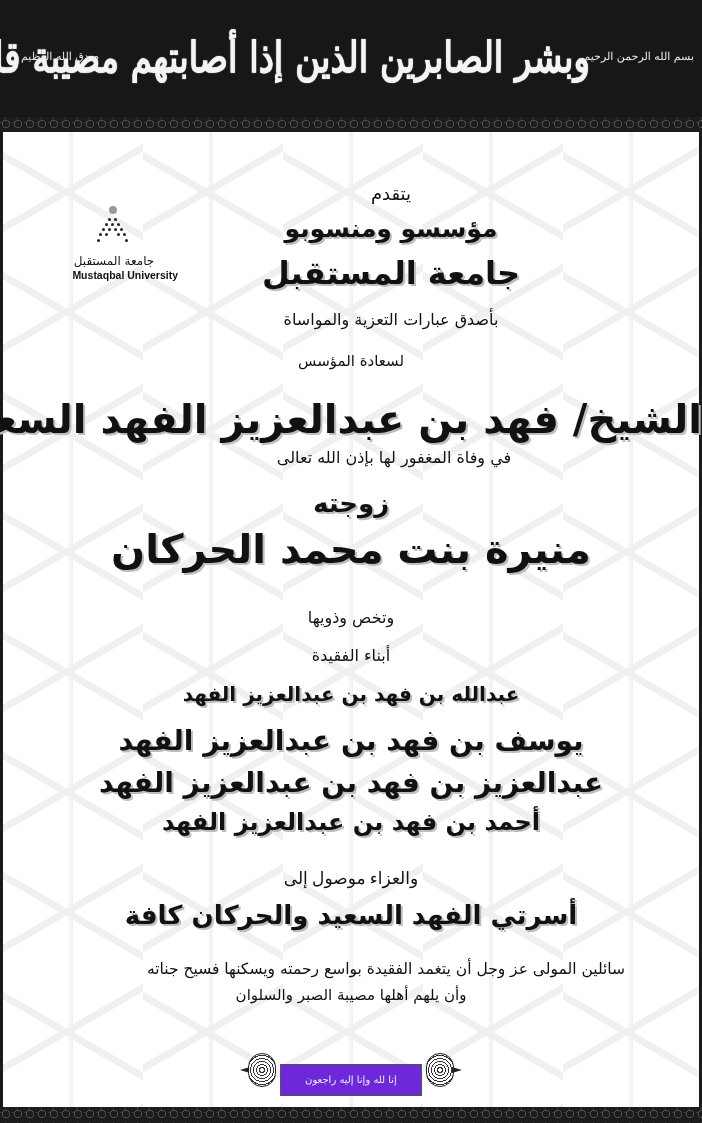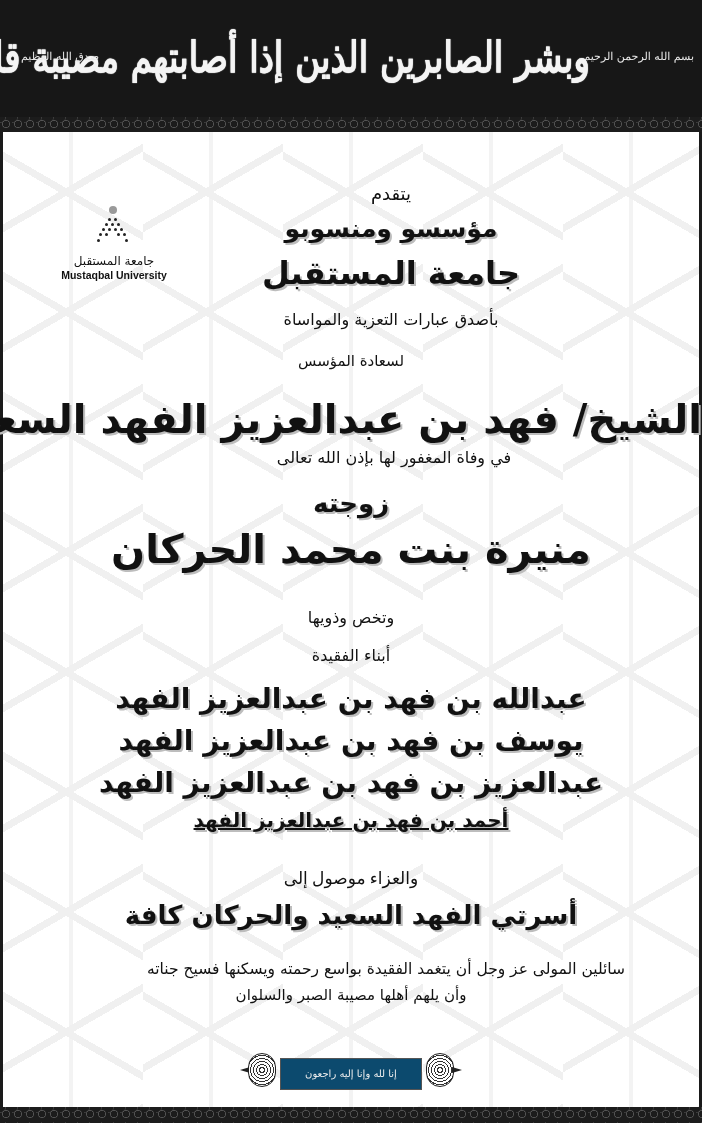--- a/index.html
+++ b/index.html
@@ -77,30 +77,30 @@
   }
   .logo .mark .top-dot {
     position: absolute; left: 15px; top: 6px; width: 8px; height: 8px; border-radius: 50%; background: #9a9a9a;
   }
   .logo .ar-name {
     font-family: "DejaVu Sans", sans-serif; font-size: 12px; color: #111; direction: rtl;
     margin-top: 6px; white-space: nowrap;
   }
   .logo .en-name {
     font-family: "Liberation Sans", sans-serif; font-size: 10.5px; font-weight: bold; color: #111;
-    white-space: nowrap; margin-top: 1px;
+    white-space: nowrap; margin-top: 1px; text-align: right;
   }
 
   
   .cartouche {
     position: absolute; left: 240px; top: 1052px; width: 222px; height: 36px;
   }
   .cartouche .box {
-    position: absolute; left: 40px; top: 6px; width: 142px; height: 32px;
-    background: #0c4a6e; border: 1px solid #555; box-sizing: border-box;
+    position: absolute; left: 40px; top: 12px; width: 142px; height: 32px;
+    background: #6d28d9; border: 1px solid #555; box-sizing: border-box;
     color: #eee; font-family: "DejaVu Serif", serif; font-size: 10px;
     line-height: 30px; text-align: center; direction: rtl; white-space: nowrap; overflow: hidden;
   }
   .cartouche .cap {
     position: absolute; top: 1px; width: 28px; height: 34px;
     border: 1px solid #222; border-radius: 14px 14px 14px 14px;
     background: repeating-radial-gradient(circle at 50% 50%, #fff 0 2px, #333 2px 3px);
     box-sizing: border-box;
   }
   .cartouche .cap.left { left: 8px; }
@@ -155,24 +155,24 @@
 <div class="line sm" style="top:352px;text-align:center;">لسعادة المؤسس</div>
 <div class="line xl shadow" style="top:396px; font-size:40px;">الشيخ/ فهد بن عبدالعزيز الفهد السعيد</div>
 <div class="line sm" style="top:448px; font-size:16px;padding-left:43px;">في وفاة المغفور لها بإذن الله تعالى</div>
 
 <div class="line lg shadow" style="top:488px; font-size:26px;">زوجته</div>
 <div class="line xxl shadow" style="top:526px;">منيرة بنت محمد الحركان</div>
 
 <div class="line sm" style="top:608px; font-size:16px;">وتخص وذويها</div>
 <div class="line sm" style="top:646px; font-size:16px;">أبناء الفقيدة</div>
 
-<div class="line xl shadow" style="top:682px; font-size:28px;">عبدالله بن فهد بن عبدالعزيز الفهد</div>
+<div class="line xl shadow" style="top:682px; font-size:20px;">عبدالله بن فهد بن عبدالعزيز الفهد</div>
 <div class="line xl shadow" style="top:724px; font-size:28px;">يوسف بن فهد بن عبدالعزيز الفهد</div>
 <div class="line xl shadow" style="top:766px; font-size:28px;">عبدالعزيز بن فهد بن عبدالعزيز الفهد</div>
-<div class="line xl shadow" style="top:808px; font-size:20px;text-decoration:underline;">أحمد بن فهد بن عبدالعزيز الفهد</div>
+<div class="line xl shadow" style="top:808px; font-size:24px;">أحمد بن فهد بن عبدالعزيز الفهد</div>
 
 <div class="line md" style="top:868px; font-size:17px;font-family:Liberation Serif, serif;">والعزاء موصول إلى</div>
 <div class="line lg shadow" style="top:900px; font-size:26px;">أسرتي الفهد السعيد والحركان كافة</div>
 <div class="line sm" style="top:960px; font-size:15.5px;padding-left:35px;">سائلين المولى عز وجل أن يتغمد الفقيدة بواسع رحمته ويسكنها فسيح جناته</div>
 <div class="line sm" style="top:986px; font-size:15px;">وأن يلهم أهلها مصيبة الصبر والسلوان</div>
 
 <div class="cartouche">
   <span class="tip left"></span>
   <span class="cap left"></span>
   <div class="box">إنا لله وإنا إليه راجعون</div>

